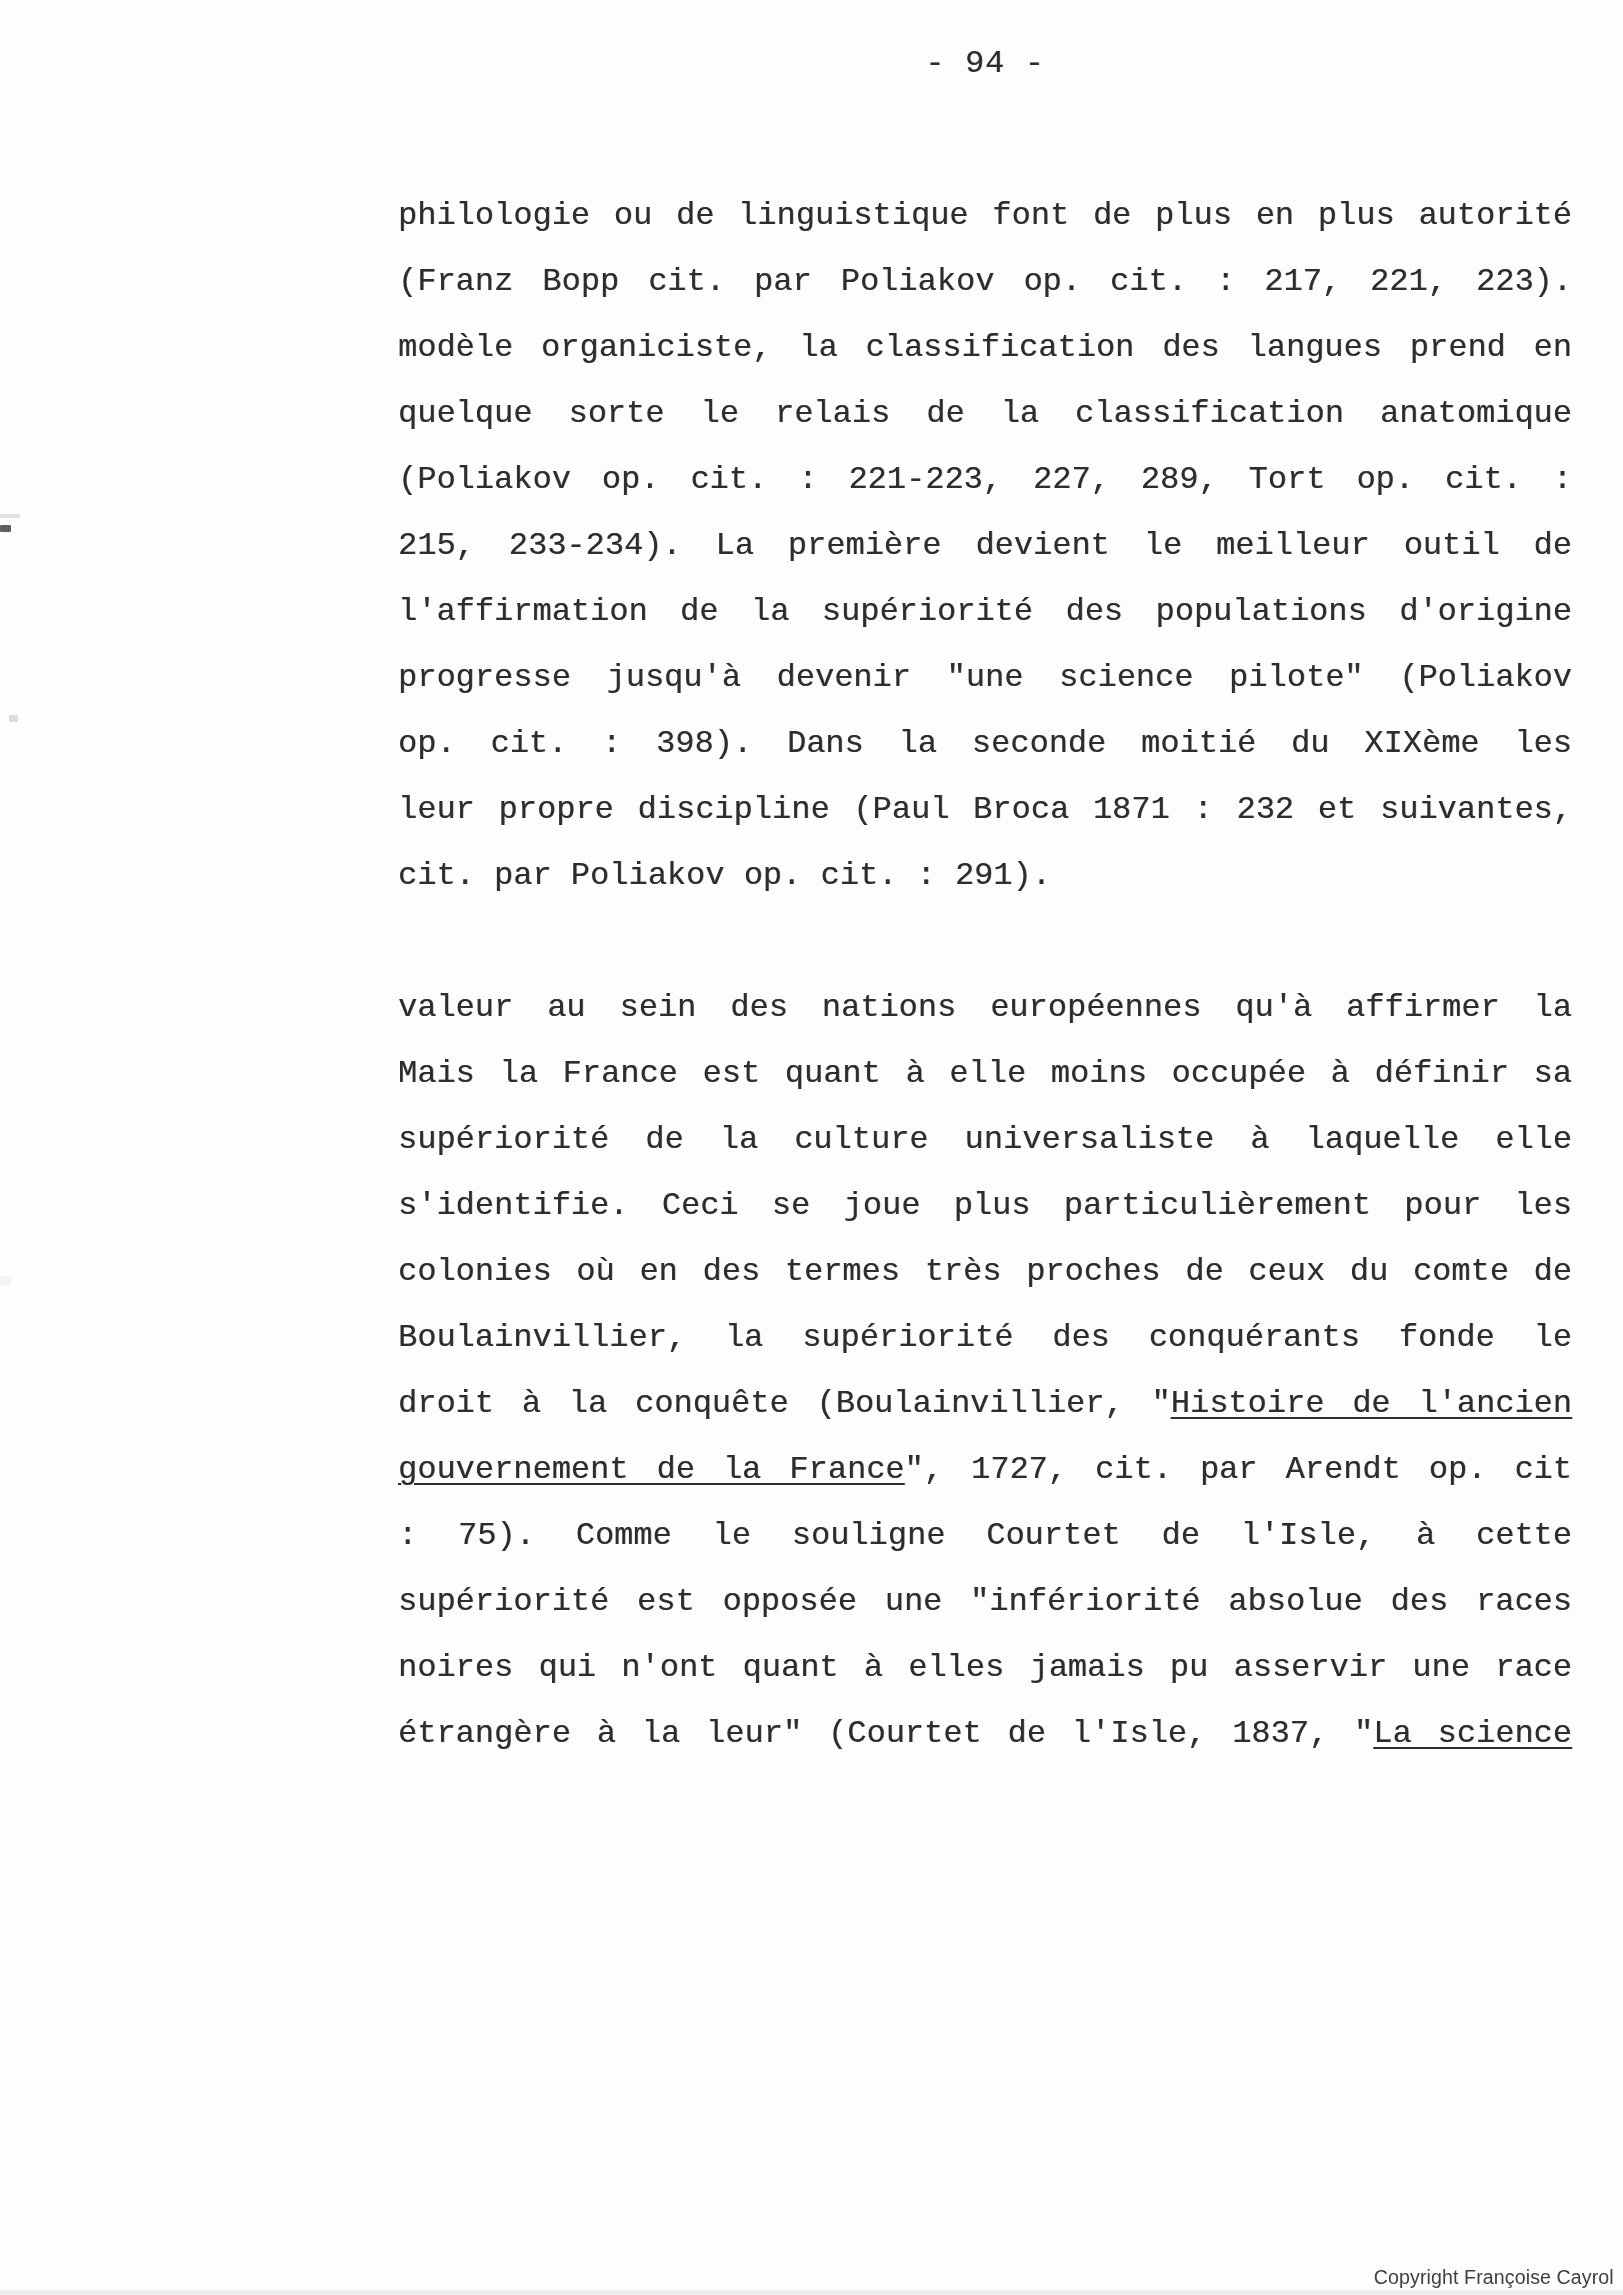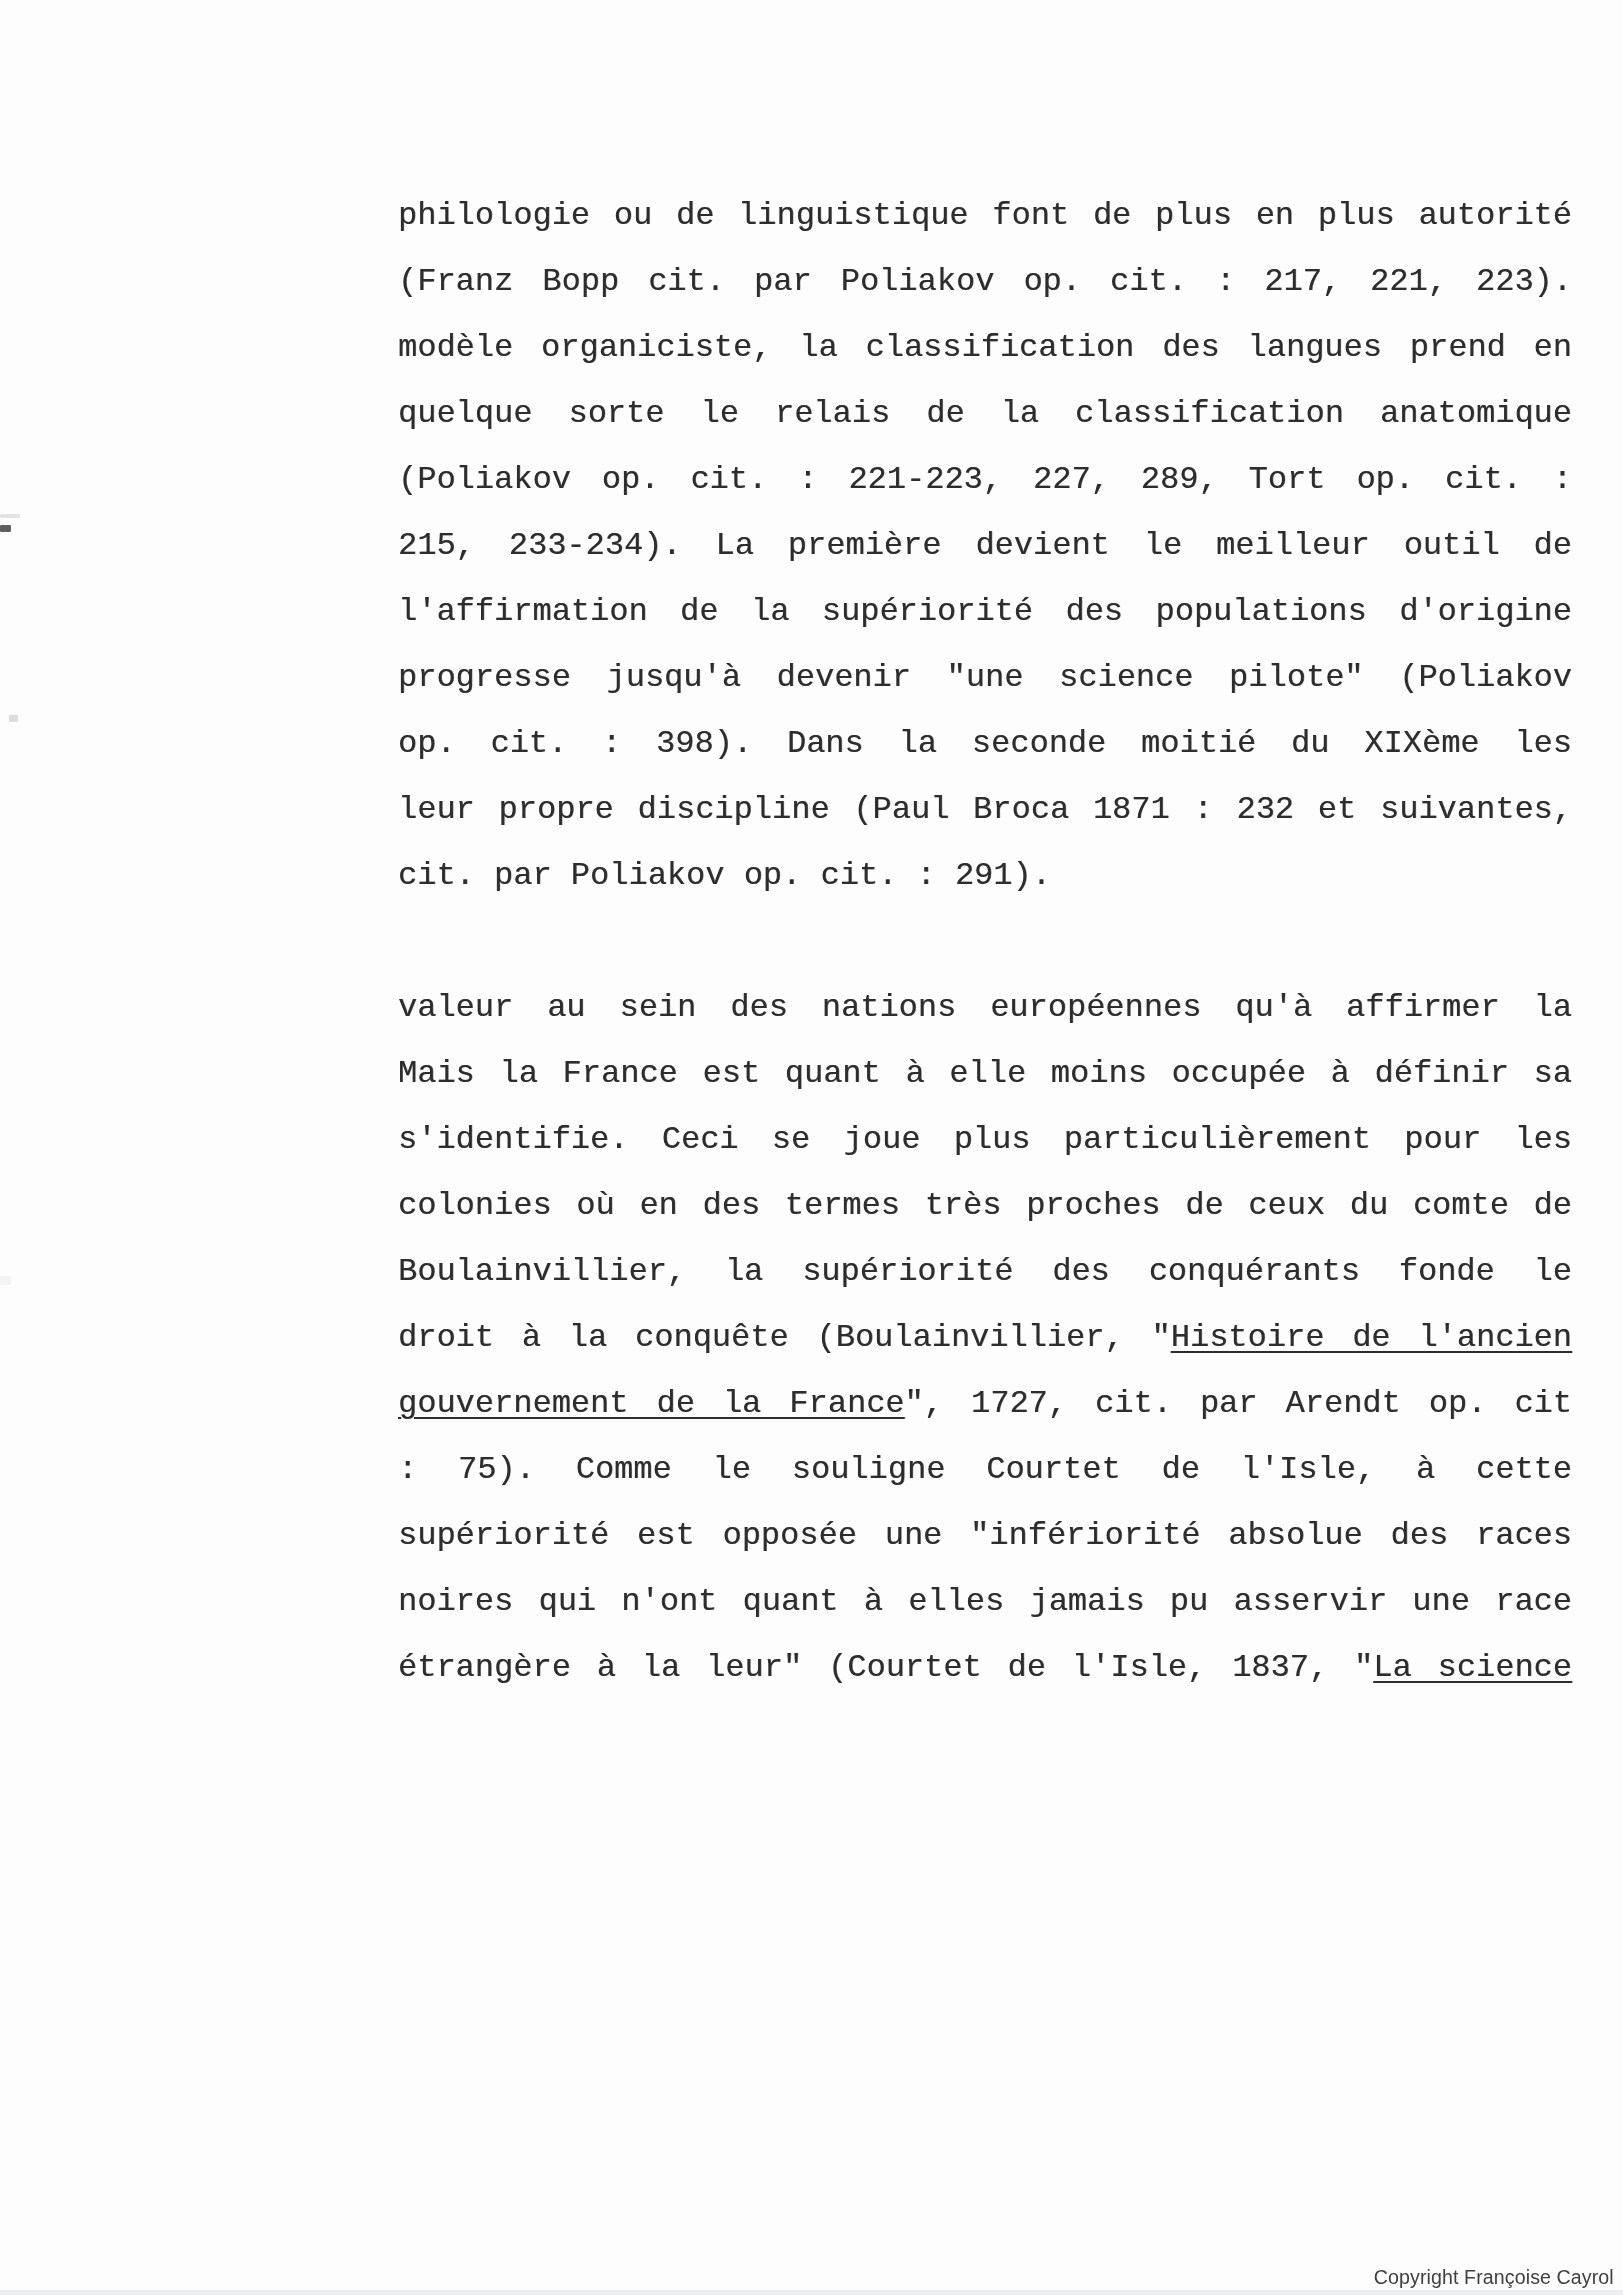--- a/index.html
+++ b/index.html
@@ -71,38 +71,40 @@
   .speck.s1 { left: 0px;  top: 525px;  width: 10.5px; height: 6.5px; background: #5f5f5f; }
   .speck.s2 { left: 0px;  top: 514px;  width: 19.6px; height: 3.9px;  background: #e3e3e3; }
   .speck.s3 { left: 9.2px; top: 715px; width: 9.2px; height: 6.5px; background: #dcdcdc; }
   .speck.s4 { left: 0px;  top: 1276px; width: 10.5px; height: 9.2px; background: #f3f3f3; }
 </style>
 </head>
 <body>
 
 <div class="sheet">
 
+  <div class="page-number">- 94 -</div>
 
   <div class="text-block">
       <div class="para">
         <div class="line"><span>philologie ou de linguistique font de plus en plus autorité</span></div>
         <div class="line"><span>(Franz Bopp cit. par Poliakov op. cit. : 217, 221, 223).</span></div>
         <div class="line"><span>modèle organiciste, la classification des langues prend en</span></div>
         <div class="line"><span>quelque sorte le relais de la classification anatomique</span></div>
         <div class="line"><span>(Poliakov op. cit. : 221-223, 227, 289, Tort op. cit. :</span></div>
         <div class="line"><span>215, 233-234). La première devient le meilleur outil de</span></div>
         <div class="line"><span>l'affirmation de la supériorité des populations d'origine</span></div>
         <div class="line"><span>progresse jusqu'à devenir "une science pilote" (Poliakov</span></div>
         <div class="line"><span>op. cit. : 398). Dans la seconde moitié du XIXème les</span></div>
         <div class="line"><span>leur propre discipline (Paul Broca 1871 : 232 et suivantes,</span></div>
         <div class="line flush"><span>cit. par Poliakov op. cit. : 291).</span></div>
       </div>
       <div class="para">
         <div class="line"><span>valeur au sein des nations européennes qu'à affirmer la</span></div>
         <div class="line"><span>Mais la France est quant à elle moins occupée à définir sa</span></div>
+        <div class="line"><span>supériorité de la culture universaliste à laquelle elle</span></div>
         <div class="line"><span>s'identifie. Ceci se joue plus particulièrement pour les</span></div>
         <div class="line"><span>colonies où en des termes très proches de ceux du comte de</span></div>
         <div class="line"><span>Boulainvillier, la supériorité des conquérants fonde le</span></div>
         <div class="line"><span>droit à la conquête (Boulainvillier, "</span><span class="u">Histoire de l'ancien</span></div>
         <div class="line"><span class="u">gouvernement de la France</span><span>", 1727, cit. par Arendt op. cit</span></div>
         <div class="line"><span>: 75). Comme le souligne Courtet de l'Isle, à cette</span></div>
         <div class="line"><span>supériorité est opposée une "infériorité absolue des races</span></div>
         <div class="line"><span>noires qui n'ont quant à elles jamais pu asservir une race</span></div>
         <div class="line"><span>étrangère à la leur" (Courtet de l'Isle, 1837, "</span><span class="u">La science</span></div>
       </div>

